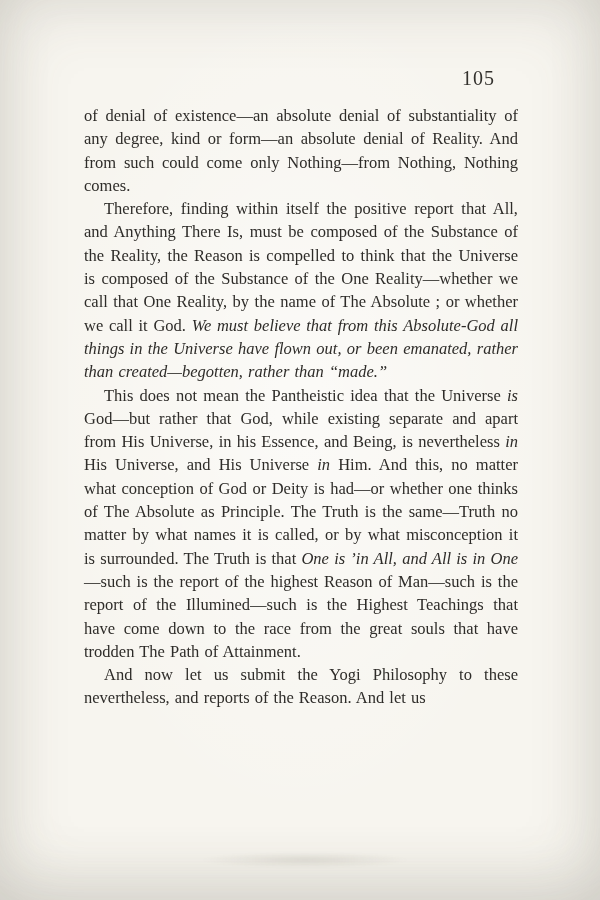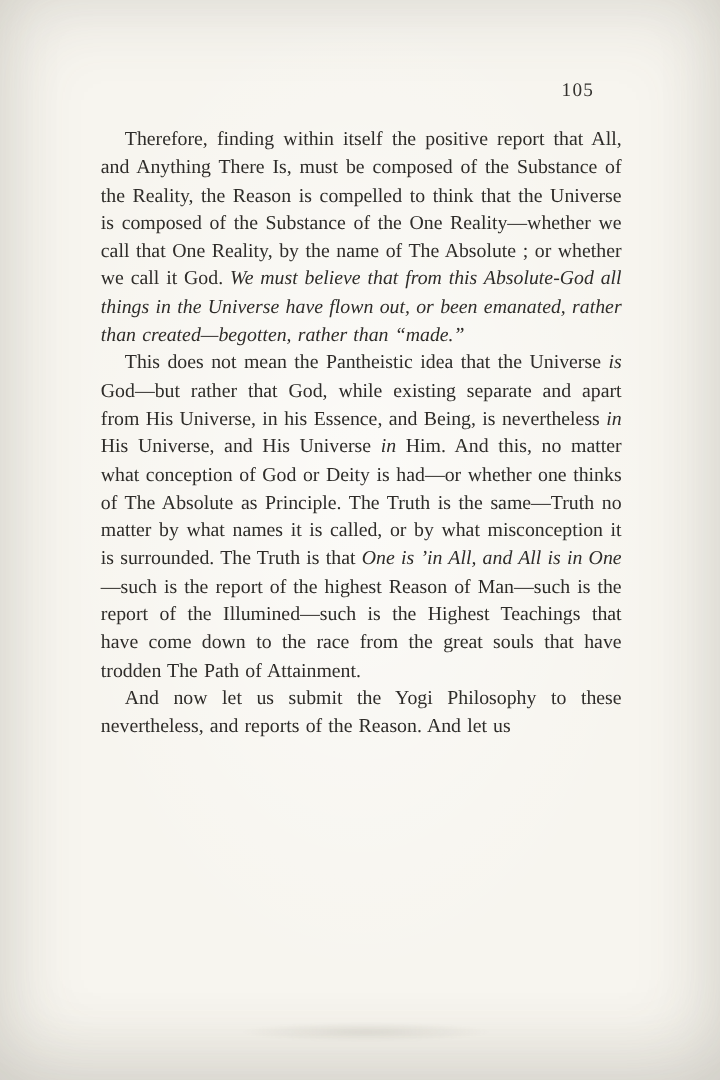--- a/index.html
+++ b/index.html
@@ -34,21 +34,21 @@
     display: block;
     text-align: center;
     font-size: 16px;
     letter-spacing: 2.5px;
     color: #33312d;
   }
   .page-number {
     position: absolute;
     top: 1px;
     right: 22px;
-    font-size: 16px;
+    font-size: 20px;
     letter-spacing: 1px;
     color: #33312d;
   }
   .text-block {
     position: absolute;
     top: 104px;
     left: 84px;
     width: 434px;
   }
   .para {
@@ -80,20 +80,21 @@
 <body>
 
 <div class="page">
 
   <div class="running-head">
     <span class="page-number">105</span>
   </div>
 
   <div class="text-block">
 
+  <p class="para"><span>of denial of existence—an absolute denial of substantiality of any degree, kind or form—an absolute denial of Reality. And from such could come only Nothing—from Nothing, Nothing comes.</span></p>
       <p class="para indent"><span>Therefore, finding within itself the positive report that All, and Anything There Is, must be composed of the Substance of the Reality, the Reason is compelled to think that the Universe is composed of the Substance of the One Reality—whether we call that One Reality, by the name of The Absolute ; or whether we call it God.  </span><span class="it">We must believe that from this Absolute-God all things in the Universe have flown out, or been emanated, rather than created—begotten, rather than “made.”</span></p>
       <p class="para indent"><span>This does not mean the Pantheistic idea that the Universe </span><span class="it">is</span><span> God—but rather that God, while existing separate and apart from His Universe, in his Essence, and Being, is nevertheless </span><span class="it">in</span><span> His Universe, and His Universe </span><span class="it">in</span><span> Him.  And this, no matter what conception of God or Deity is had—or whether one thinks of The Absolute as Principle.  The Truth is the same—Truth no matter by what names it is called, or by what misconception it is surrounded.  The Truth is that </span><span class="it">One is ’in All, and All is in One</span><span>—such is the report of the highest Reason of Man—such is the report of the Illumined—such is the Highest Teachings that have come down to the race from the great souls that have trodden The Path of Attainment.</span></p>
       <p class="para indent"><span>And now let us submit the Yogi Philosophy to these nevertheless, and reports of the Reason.  And let us</span></p>
     </div>
 
   <div class="scan-artifact"></div>
 
 </div>
 
 </body></html>

